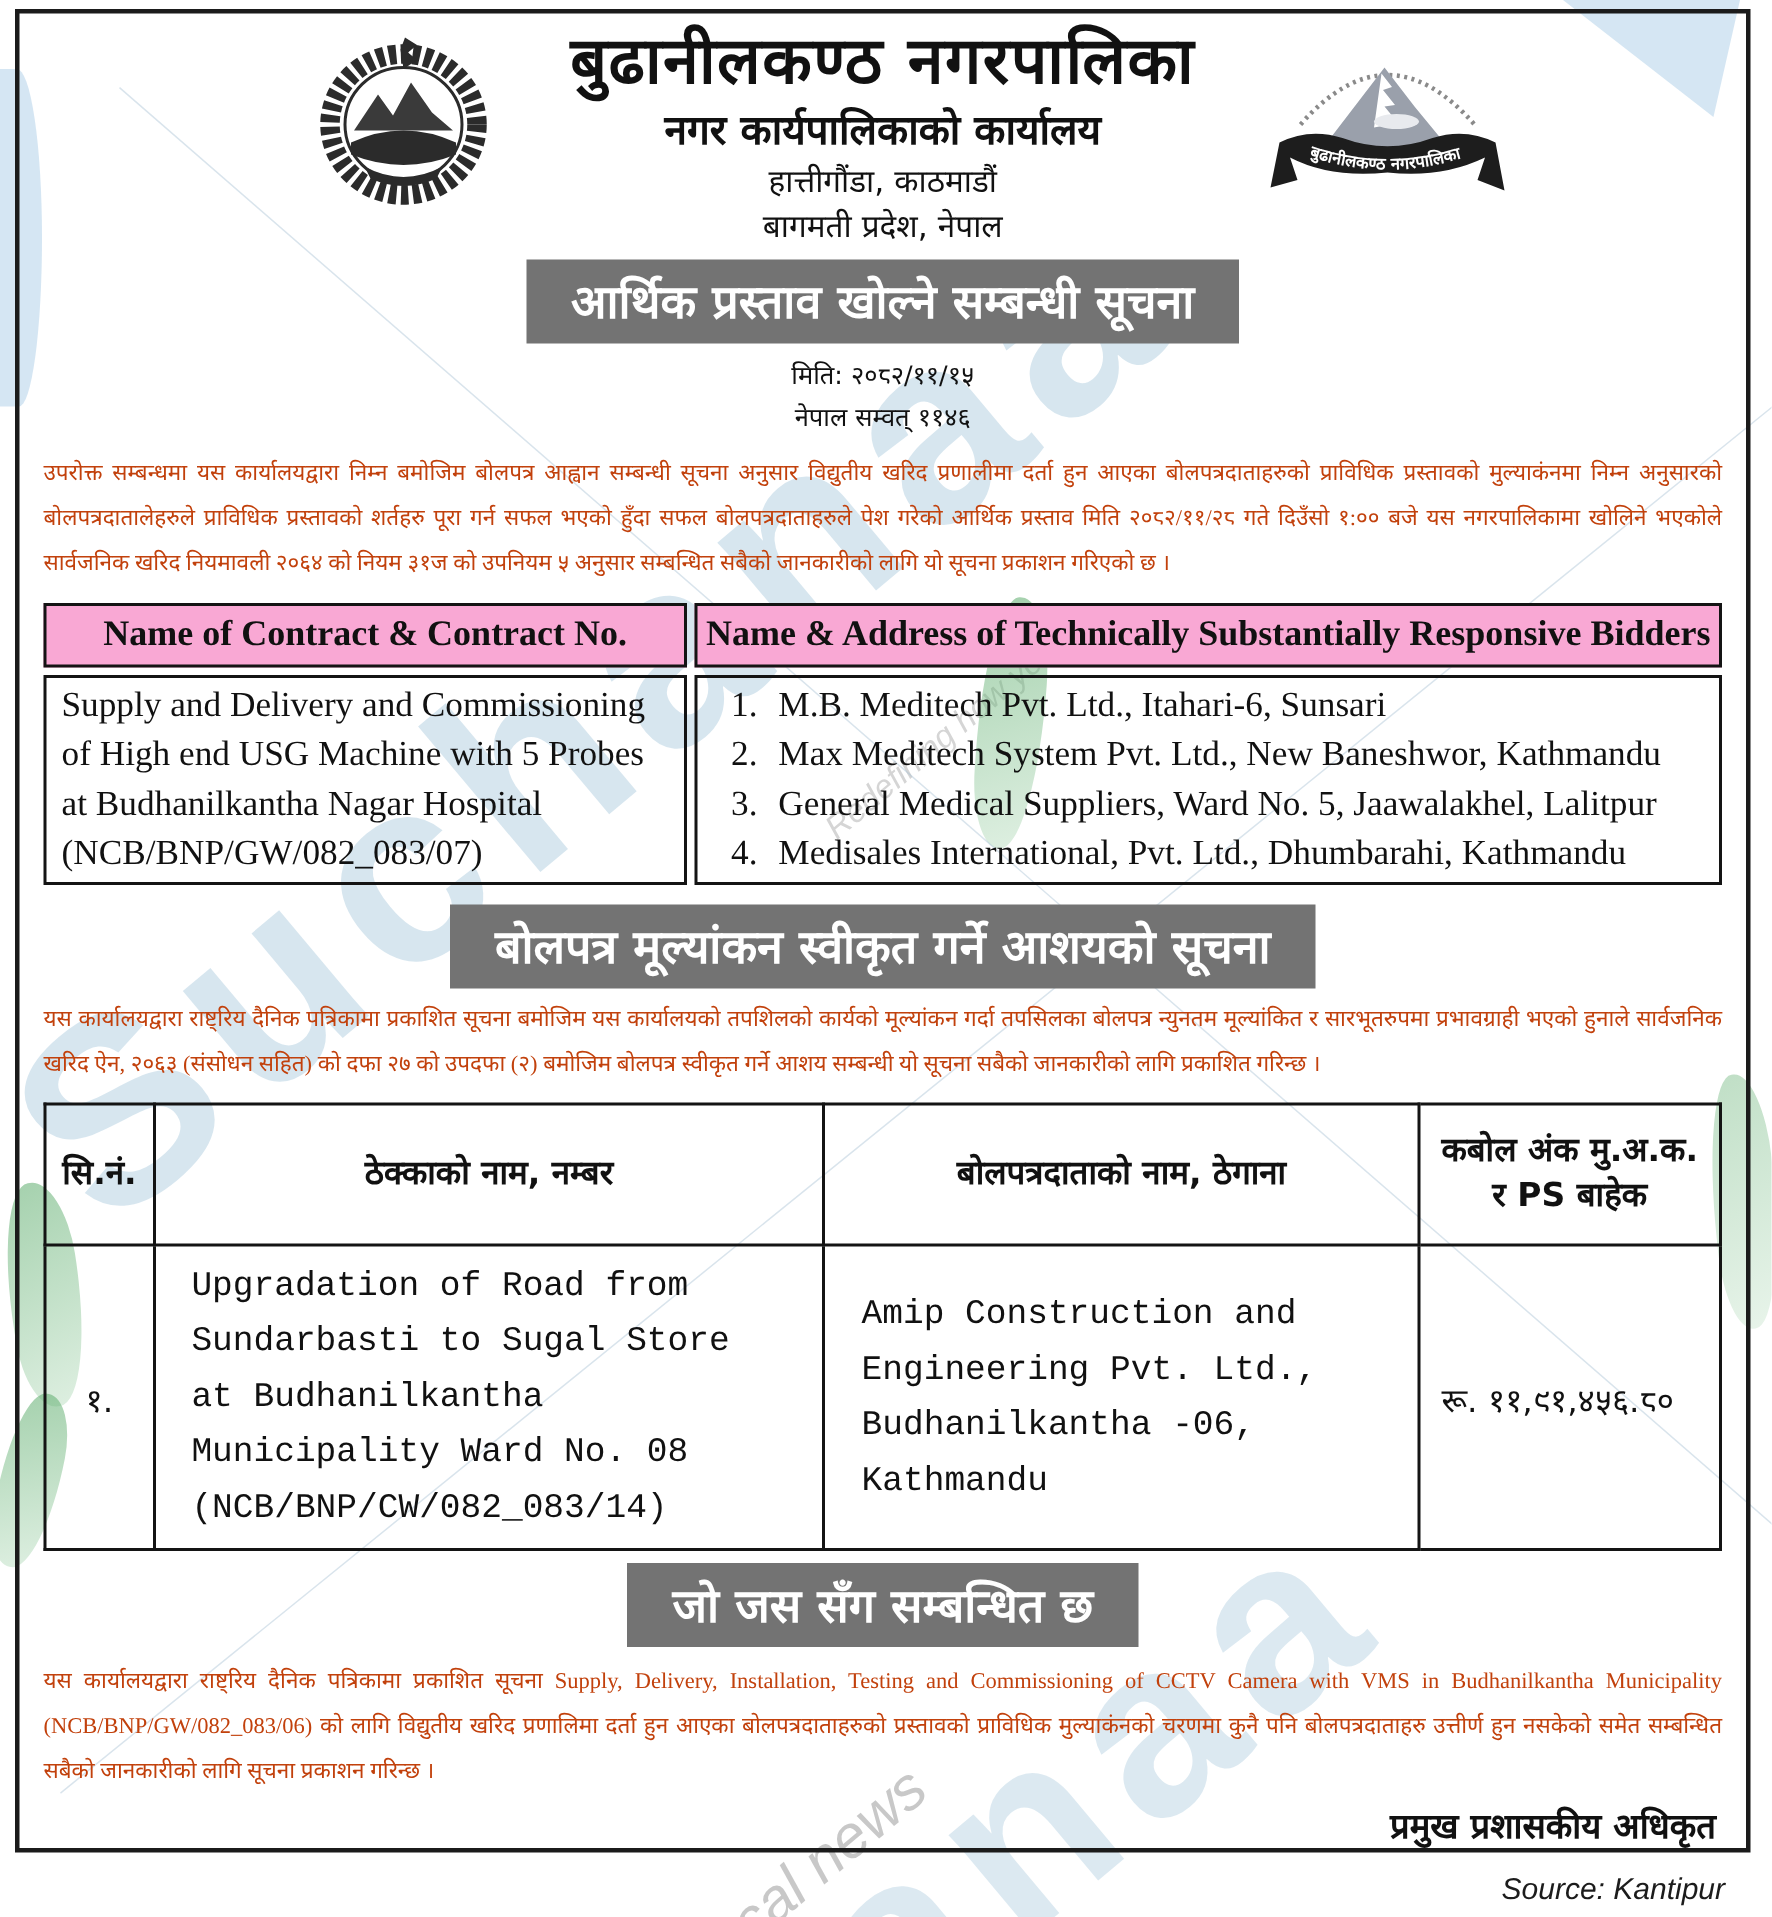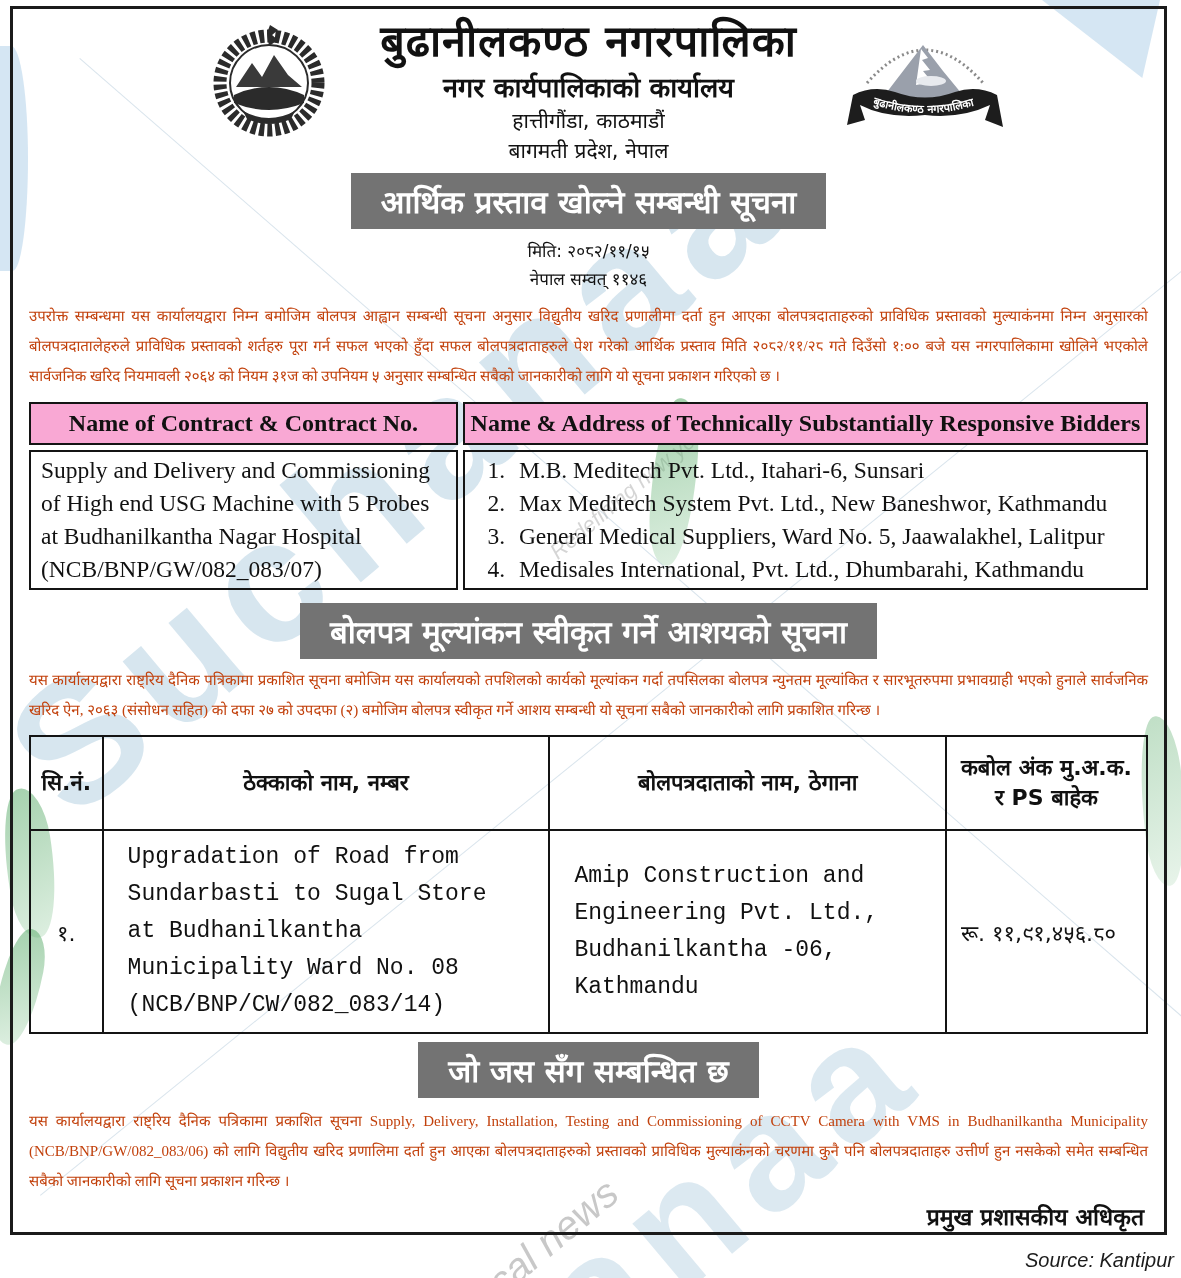--- a/index.html
+++ b/index.html
@@ -78,21 +78,21 @@
   table.t2 th.amt{white-space:pre-line;}
   table.t2 td{font-size:22px;vertical-align:middle;}
   table.t2 td.sn{text-align:center;width:70px;}
   table.t2 td.en{
     font-family:Liberation Mono, monospace;font-size:23px;
     line-height:37px;padding:8px 24px;
   }
   table.t2 td.amt{padding:8px 14px;font-size:22px;}
   .sig{margin-top:4px;text-align:right;font-size:23px;font-weight:bold;padding-right:4px;}
   .source{
-    position:absolute;right:7px;bottom:6px;z-index:2;
+    position:absolute;right:31px;bottom:6px;z-index:2;
     font-family:"Liberation Sans",sans-serif;font-style:italic;font-size:20px;color:#1c1c1c;
   }
 </style>
 </head>
 <body>
 
 <div class="wm wm-brand main">Suchanaa</div>
 <div class="wm wm-brand bottom">Suchanaa</div>
 <div class="wm wm-tagline big">local news</div>
 <div class="wm wm-tagline small">Redefining how you</div>

